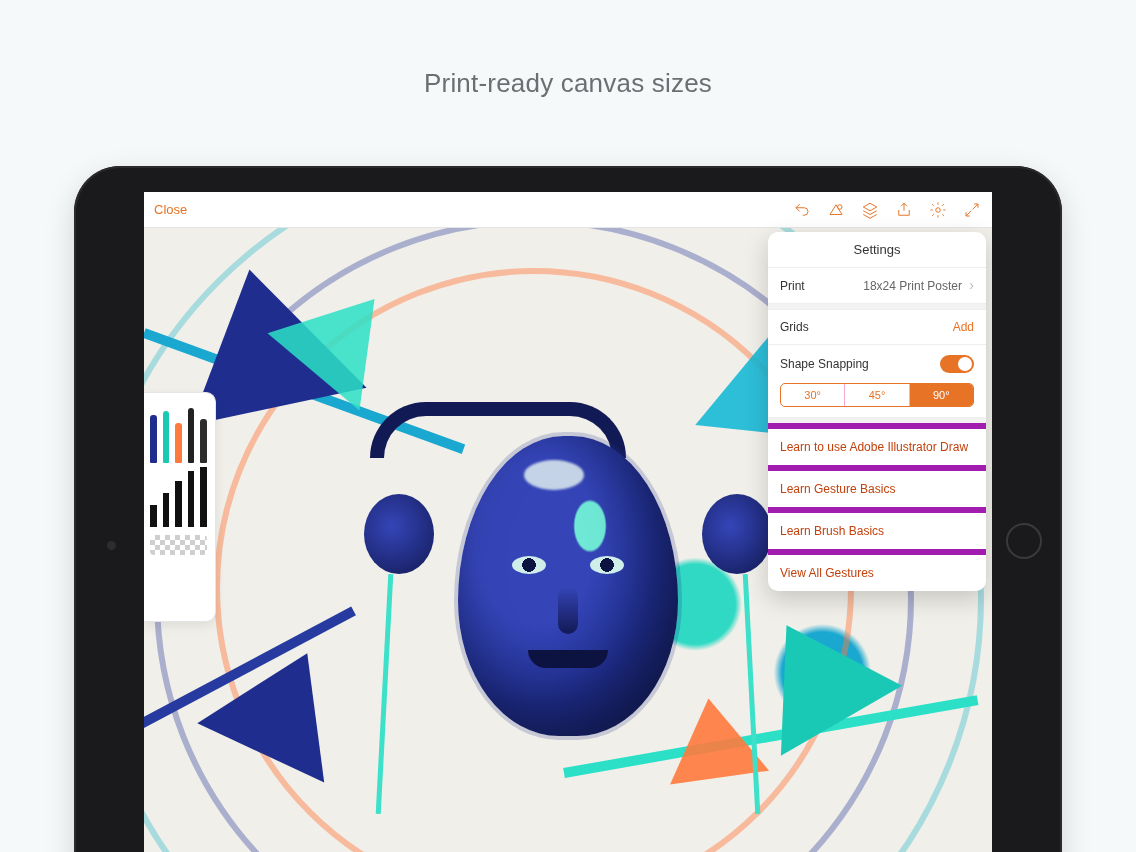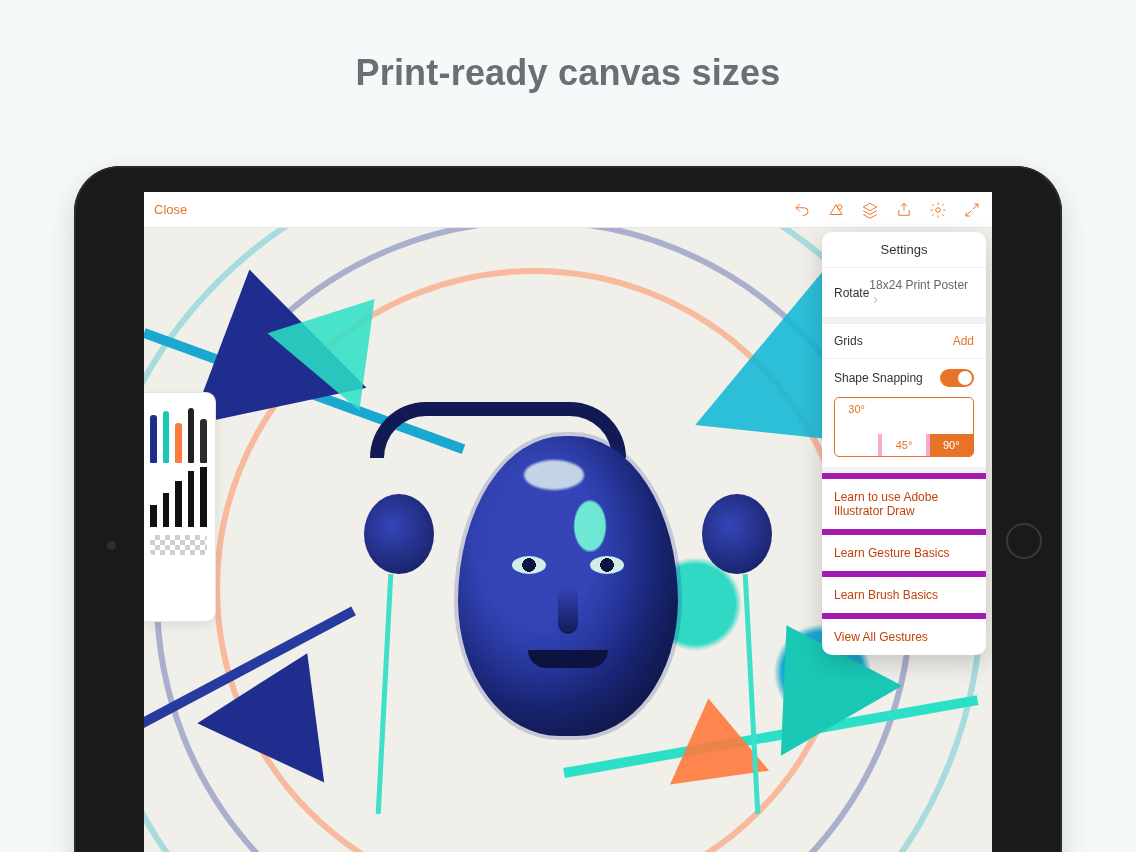--- a/index.html
+++ b/index.html
@@ -1,17 +1,17 @@
 <!DOCTYPE html>
 <html><head>
 <meta charset="utf-8">
 <style>
   * { box-sizing: border-box; margin: 0; padding: 0; }
   html, body { width: 1136px; height: 852px; font-family: -apple-system, "Helvetica Neue", Arial, sans-serif; background: #f6f9fa; overflow: hidden; }
-  .page-title { text-align: center; font-size: 36px; font-weight: 700; color: #6b6f72; margin-top: 52px; letter-spacing: 0.2px; }
+  .page-title { text-align: center; font-size: 26px; font-weight: 400; color: #6b6f72; margin-top: 68px; letter-spacing: 0.2px; }
 
   .ipad {
     position: absolute;
     left: 74px;
     top: 166px;
     width: 988px;
     height: 750px;
     background: #1a1a1c;
     border-radius: 46px 46px 0 0;
     padding: 26px 70px 0 70px;
@@ -135,21 +135,21 @@
   .wedge:nth-child(3){height:46px}
   .wedge:nth-child(4){height:56px}
   .wedge:nth-child(5){height:60px}
   .checker { height:20px; margin-top:4px; border-radius:4px;
     background:
      repeating-conic-gradient(#cfcfcf 0 25%, #fff 0 50%) 0 0/10px 10px;
   }
 
   
   .popover {
-    position:absolute; right:6px; top:40px; width:164px;
+    position:absolute; right:6px; top:40px; width:218px;
     background:#fff; border-radius:10px; box-shadow:0 8px 24px rgba(0,0,0,.18);
     font-size:12px; color:#333; z-index:40; overflow:hidden;
   }
   .popover::before{
     content:""; position:absolute; top:-6px; right:22px;
     width:12px; height:12px; background:#fff; transform:rotate(45deg);
     box-shadow:-2px -2px 4px rgba(0,0,0,.06);
   }
   .pop-title { text-align:center; font-size:13px; padding:10px 0; color:#333;}
   .row { display:flex; align-items:center; justify-content:space-between; padding:10px 12px; border-top:1px solid #eee; }
@@ -159,21 +159,21 @@
   .row .action{color:#e67326;}
   .chev { margin-left:4px; color:#bbb; font-size:14px; line-height:1;}
   .toggle {
     width:34px; height:18px; border-radius:10px; background:#e67326; position:relative;
   }
   .toggle::after{content:"";position:absolute;right:2px;top:2px;width:14px;height:14px;border-radius:50%;background:#fff;}
   .seg {
     display:flex; margin:0 12px 10px 12px; border:1px solid #e67326; border-radius:5px; overflow:hidden;
   }
   .seg div{ flex:1; text-align:center; padding:5px 0; font-size:11px; color:#e67326; cursor:pointer;}
-  .seg div + div{ border-left:4px solid #f9a8d4;margin-top:36px;}
+  .seg div + div{ border-left:1px solid #f9a8d4;}
   .seg div.sel{ background:#e67326; color:#fff;}
   .list-row{ padding:11px 12px; border-top:6px solid #a21caf; color:#c2410c; cursor:pointer;}
   .gap { height:6px; background:#f2f2f2; border-top:1px solid #eee;}
 </style>
 </head>
 <body>
 
 <div class="page-title">Print-ready canvas sizes</div>
 
 <div class="ipad">
@@ -263,21 +263,21 @@
         <div class="wedge"></div>
         <div class="wedge"></div>
       </div>
       <div class="checker"></div>
     </div>
 
     <div class="popover">
       <div class="pop-title">Settings</div>
 
       <div class="row">
-        <span class="label">Rotate</span>
+        <span class="label">Print</span>
         <span>
           <span class="value">18x24 Print Poster</span>
           <span class="chev">›</span>
         </span>
       </div>
 
 
       <div class="gap"></div>
 
       <div class="row">

